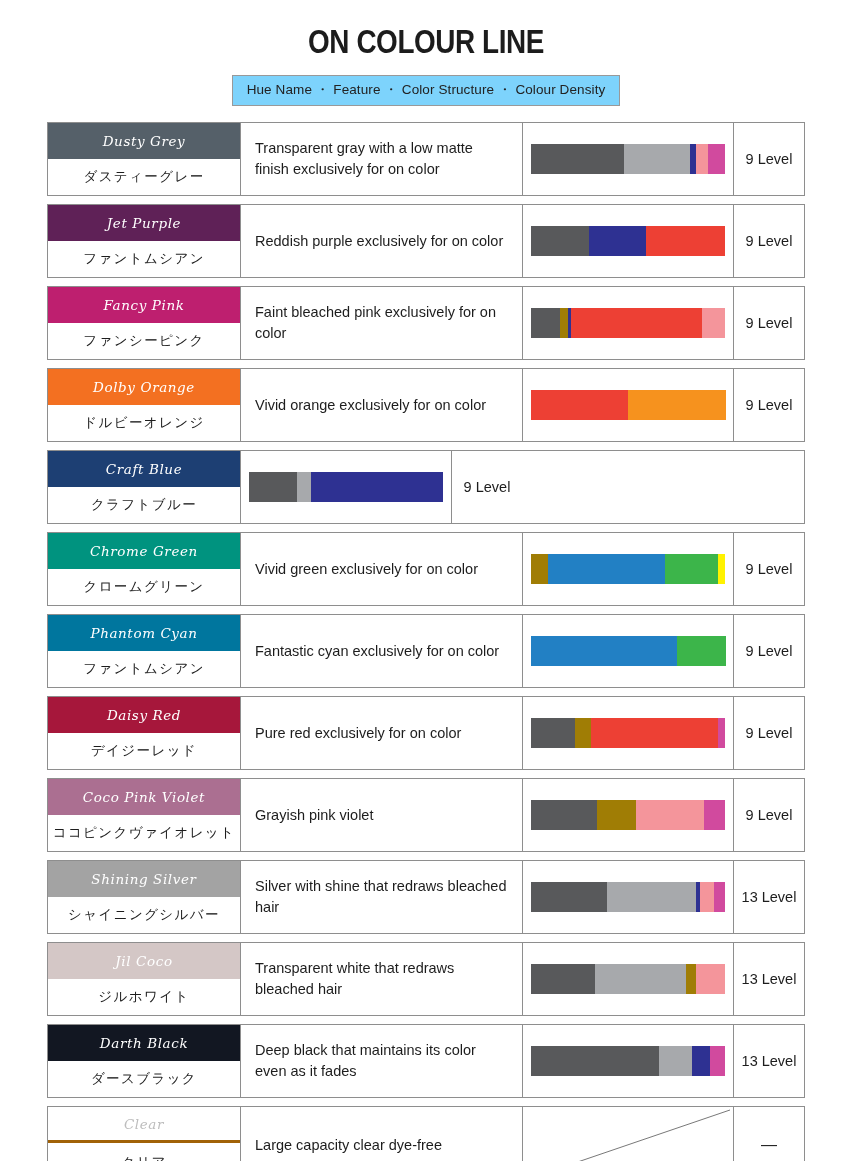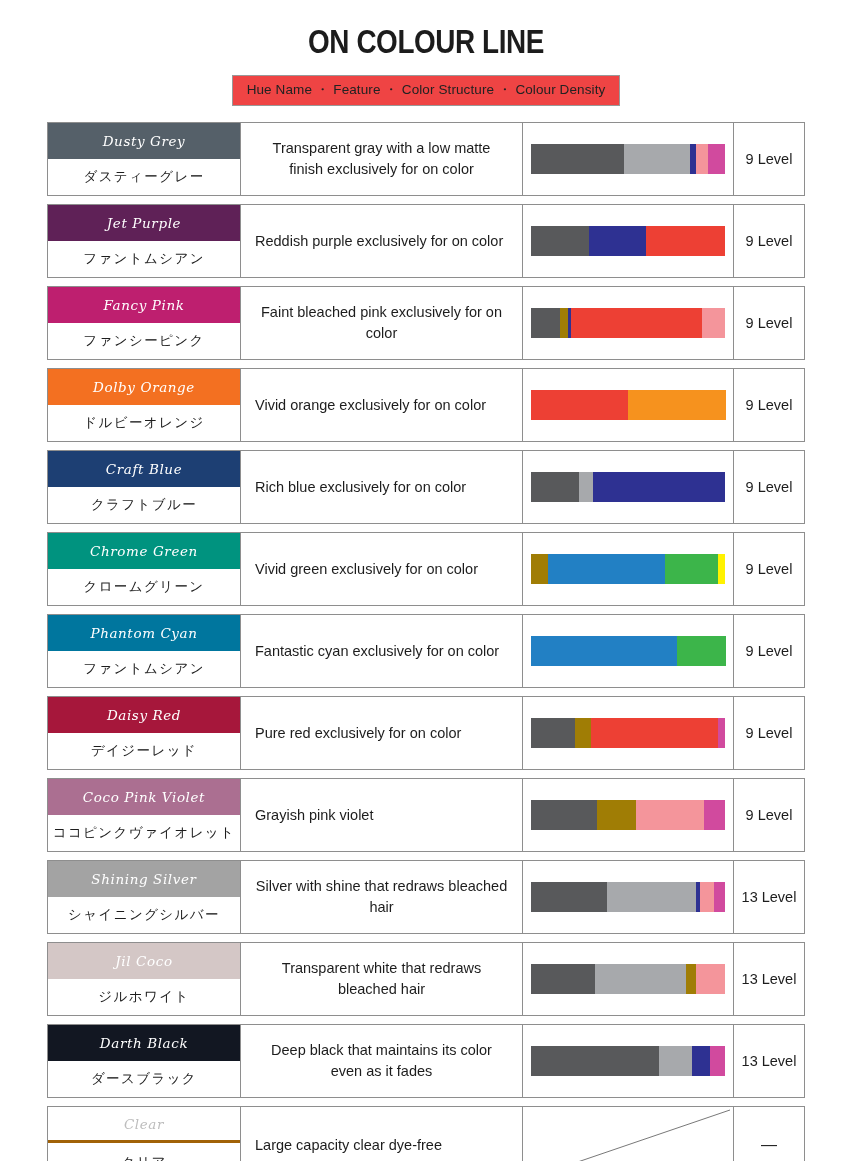--- a/index.html
+++ b/index.html
@@ -39,21 +39,21 @@
     display: flex;
     justify-content: center;
     margin-top: 14px;
   }
   .subtitle {
     border: 1px solid #999999;
     padding: 5px 14px 6px 14px;
     font-size: 13.5px;
     color: #222222;
     letter-spacing: 0.1px;
-    background: #ef4444;
+    background: #7dd3fc;
   }
 
   
   .table {
     margin: 16px auto 0 auto;
     width: 758px;
   }
 
   .row {
     display: flex;
@@ -102,21 +102,20 @@
   .feature-cell {
     flex: 1 1 auto;
     border-right: 1px solid #8e8e8e;
     box-sizing: border-box;
     display: flex;
     align-items: center;
     padding: 8px 14px;
     font-size: 14.5px;
     line-height: 1.42;
     color: #1d1d1d;
-    text-align: center;
   }
 
   
   .struct-cell {
     width: 211px;
     flex: 0 0 211px;
     border-right: 1px solid #8e8e8e;
     box-sizing: border-box;
     display: flex;
     align-items: center;
@@ -232,21 +231,20 @@
             <div class="seg" style="background: rgb(246, 146, 30); width: 50%;"></div>
           </div>
         </div>
         <div class="density-cell">9 Level</div>
       </div>
       <div class="row">
         <div class="name-cell">
           <div class="name-en" style="background: rgb(29, 63, 115);">Craft Blue</div>
           <div class="name-jp">クラフトブルー</div>
         </div>
-        <div class="feature-cell">Rich blue exclusively for on color</div>
         <div class="struct-cell">
           <div class="bar">
             <div class="seg" style="background: rgb(88, 89, 91); width: 25%;"></div>
             <div class="seg" style="background: rgb(167, 169, 172); width: 7%;"></div>
             <div class="seg" style="background: rgb(46, 49, 146); width: 68%;"></div>
           </div>
         </div>
         <div class="density-cell">9 Level</div>
       </div>
       <div class="row">

